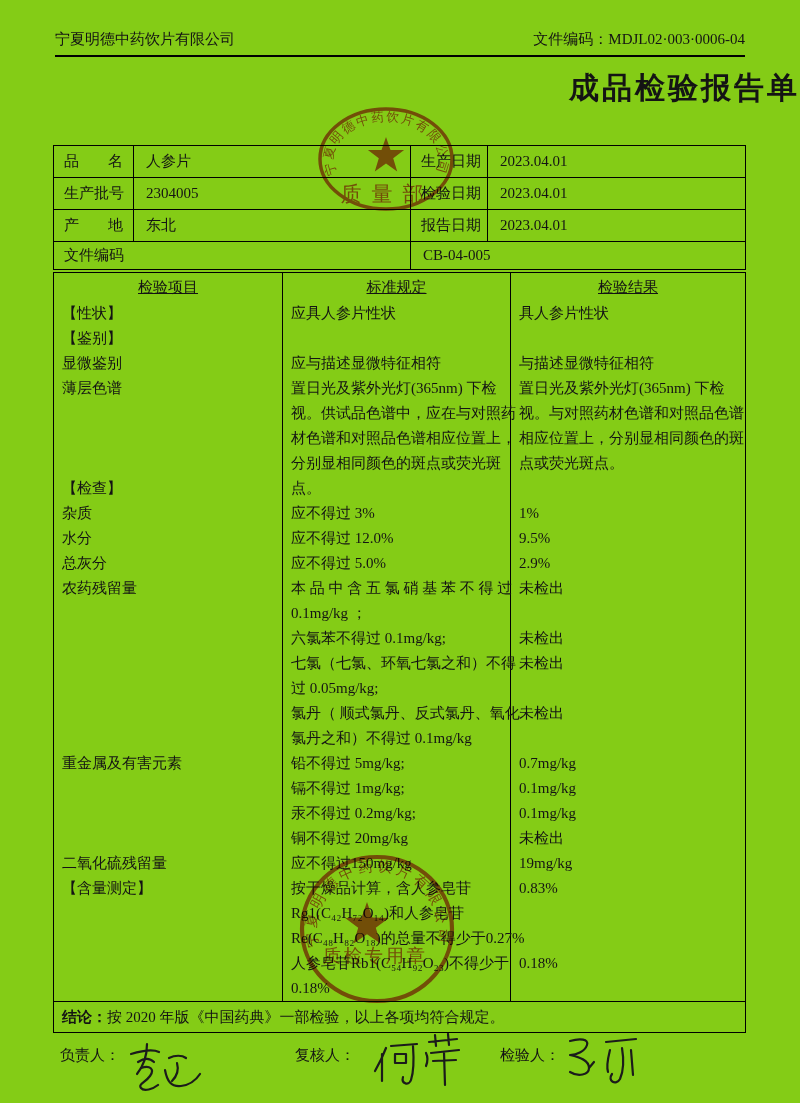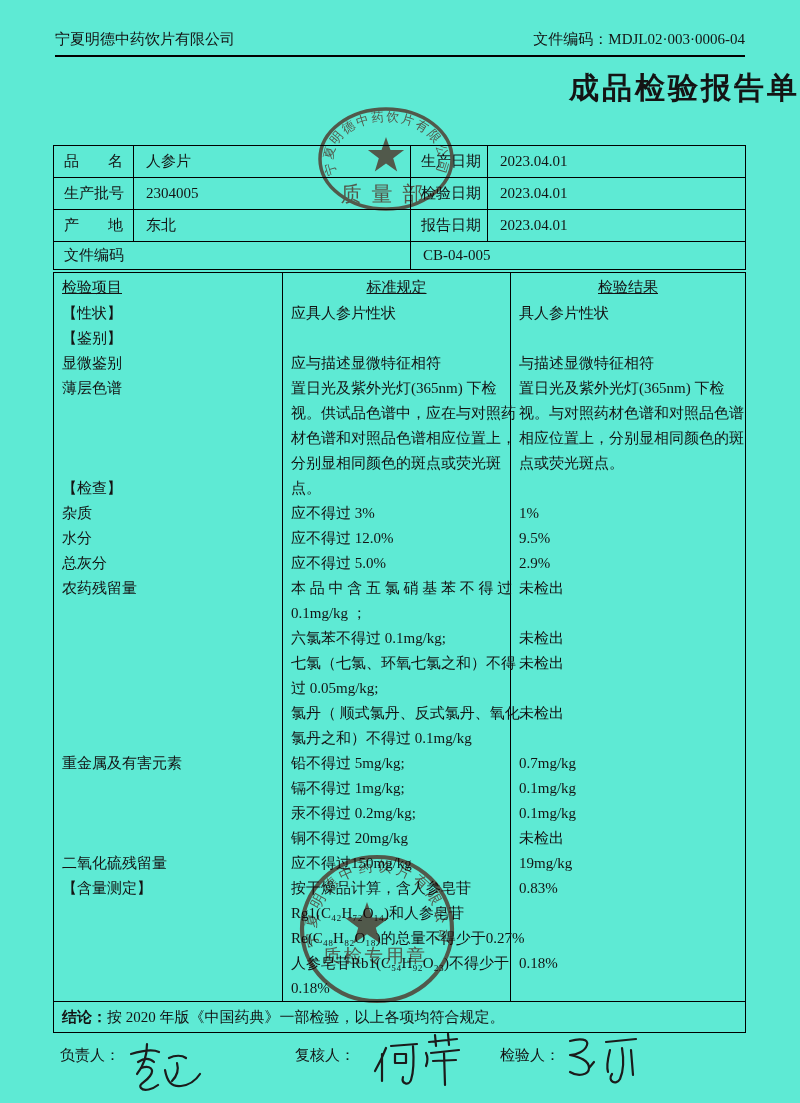--- a/index.html
+++ b/index.html
@@ -1,21 +1,21 @@
 <!DOCTYPE html>
 <html style="--stamp-ink: #d6423a;"><head>
 <meta charset="utf-8">
 <style>
   :root { --stamp-ink: #d6423a; }
   * { box-sizing: border-box; }
   html,body { margin:0; padding:0; background:#fff; }
   .page {
     position: relative;
     width: 800px; height: 1103px;
-    background: #5eead4;
+    background: #84cc16;
     font-family: "Liberation Serif", "DejaVu Serif", serif;
     color: #141414;
     overflow: hidden;
   }
   
   .page-header {
     position: absolute; top: 30px; left: 55px; right: 55px;
     display: flex; justify-content: space-between; align-items: flex-end;
     border-bottom: 2px solid #000;
     padding-bottom: 6px;
@@ -43,21 +43,21 @@
     font-size: 15px;
     border: 1px solid #000;
   }
   .main-table td {
     padding: 0 8px;
     height: 25px; line-height: 25px;
     white-space: nowrap; overflow: visible;
     vertical-align: middle;
   }
   .main-table td.c2, .main-table td.c3 { border-left: 1px solid #000; }
-  .main-table tr.hdr td { height: 28px; line-height: 28px; }
+  .main-table tr.hdr td { height: 28px; line-height: 28px; text-align: center; }
   .main-table tr.hdr td.c2, .main-table tr.hdr td.c3 { text-align: center; }
   .main-table .u { text-decoration: underline; }
   .main-table tr.conclusion-row td {
     border-top: 1px solid #000;
     height: 30px; line-height: 30px;
   }
   .conclusion-label { font-weight: bold; margin-top: 32px; }
   
   .sign-row {
     position: absolute; top: 1038px; left: 53px; width: 720px; height: 65px;

